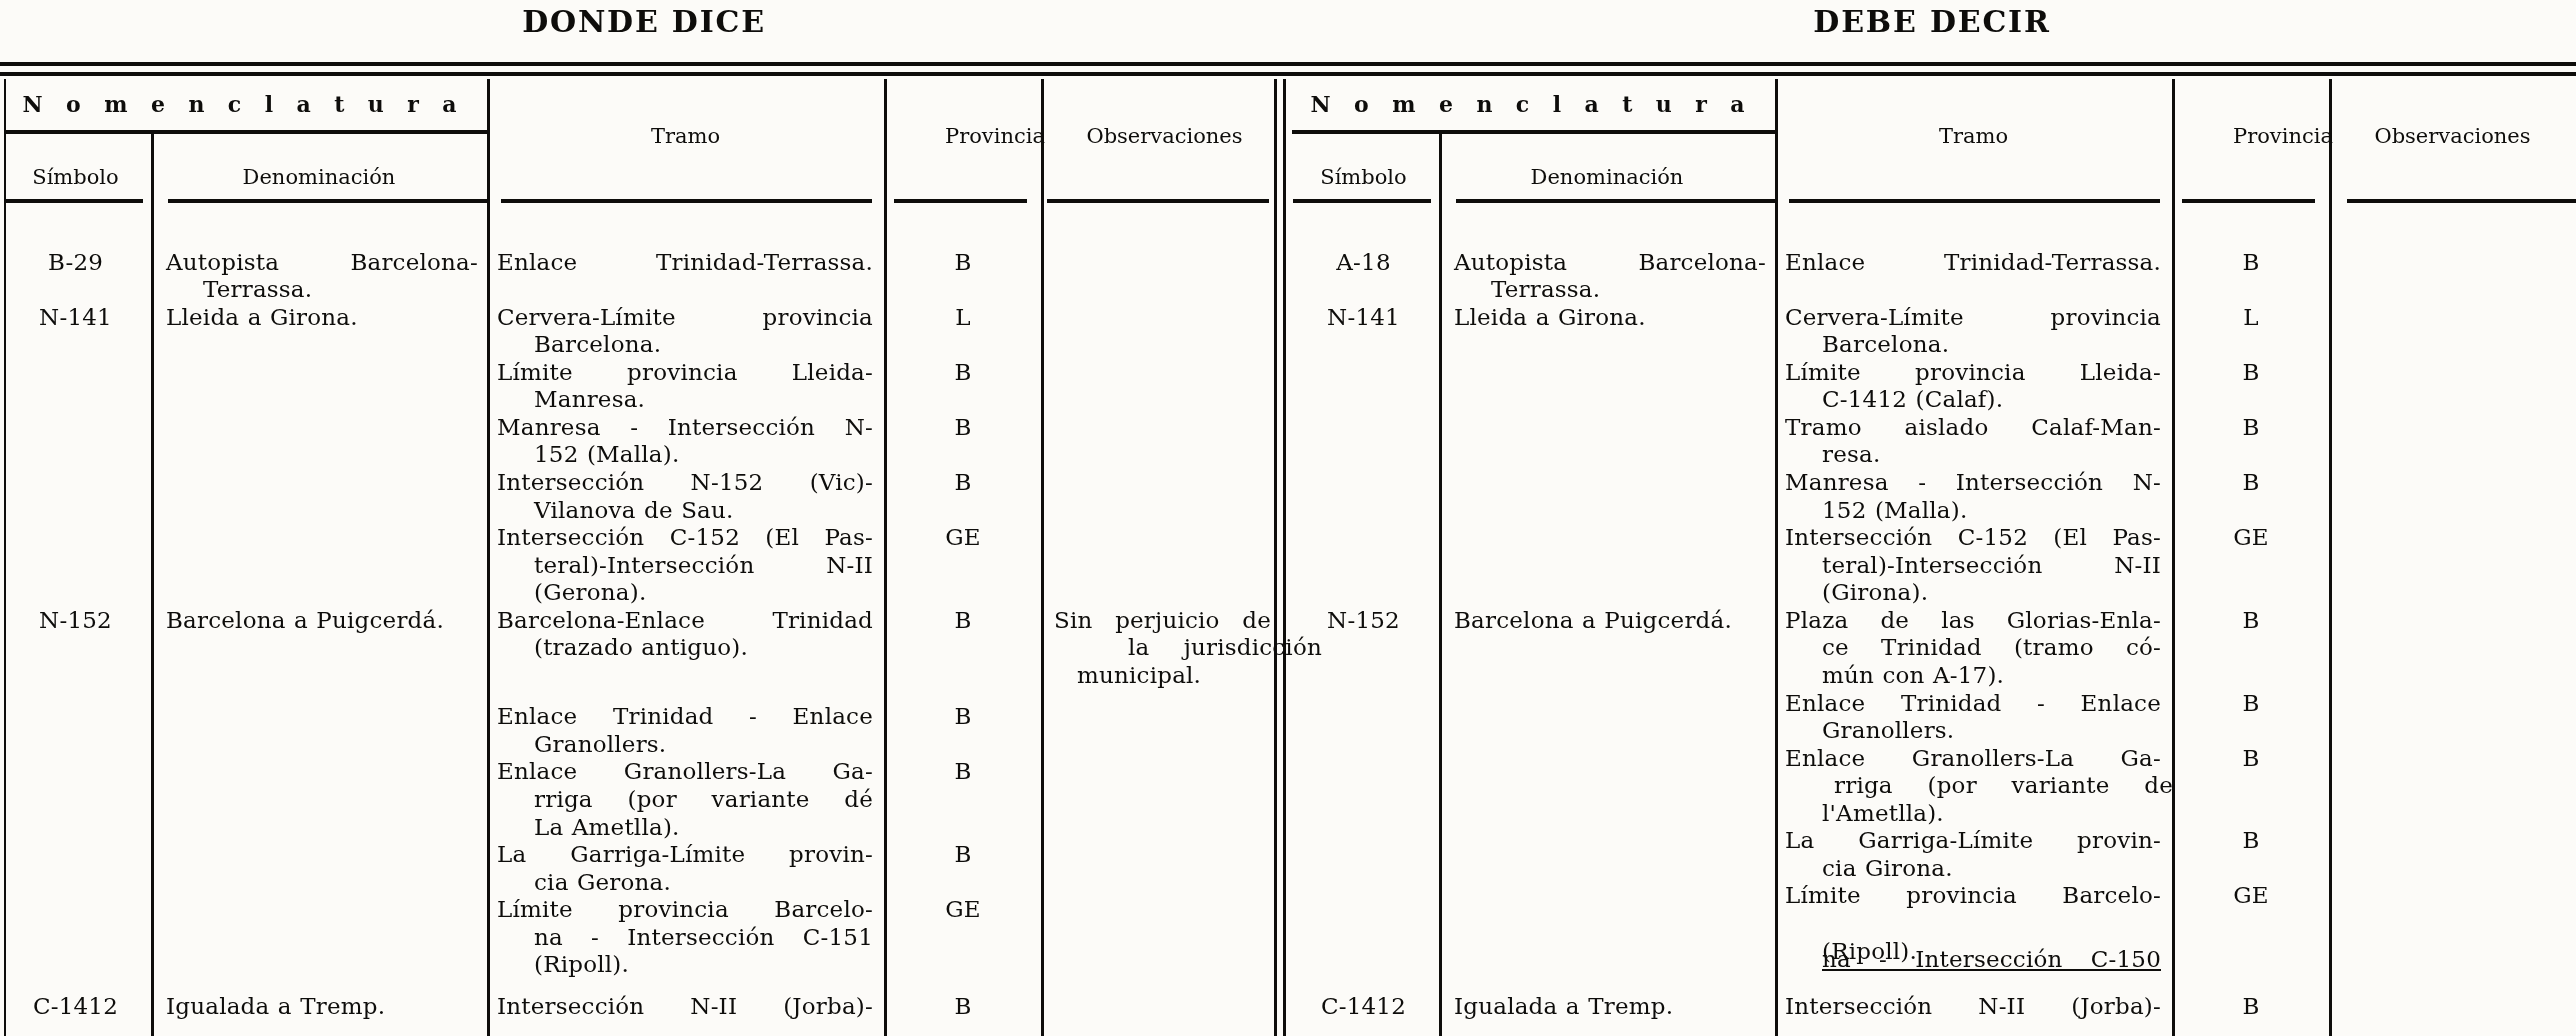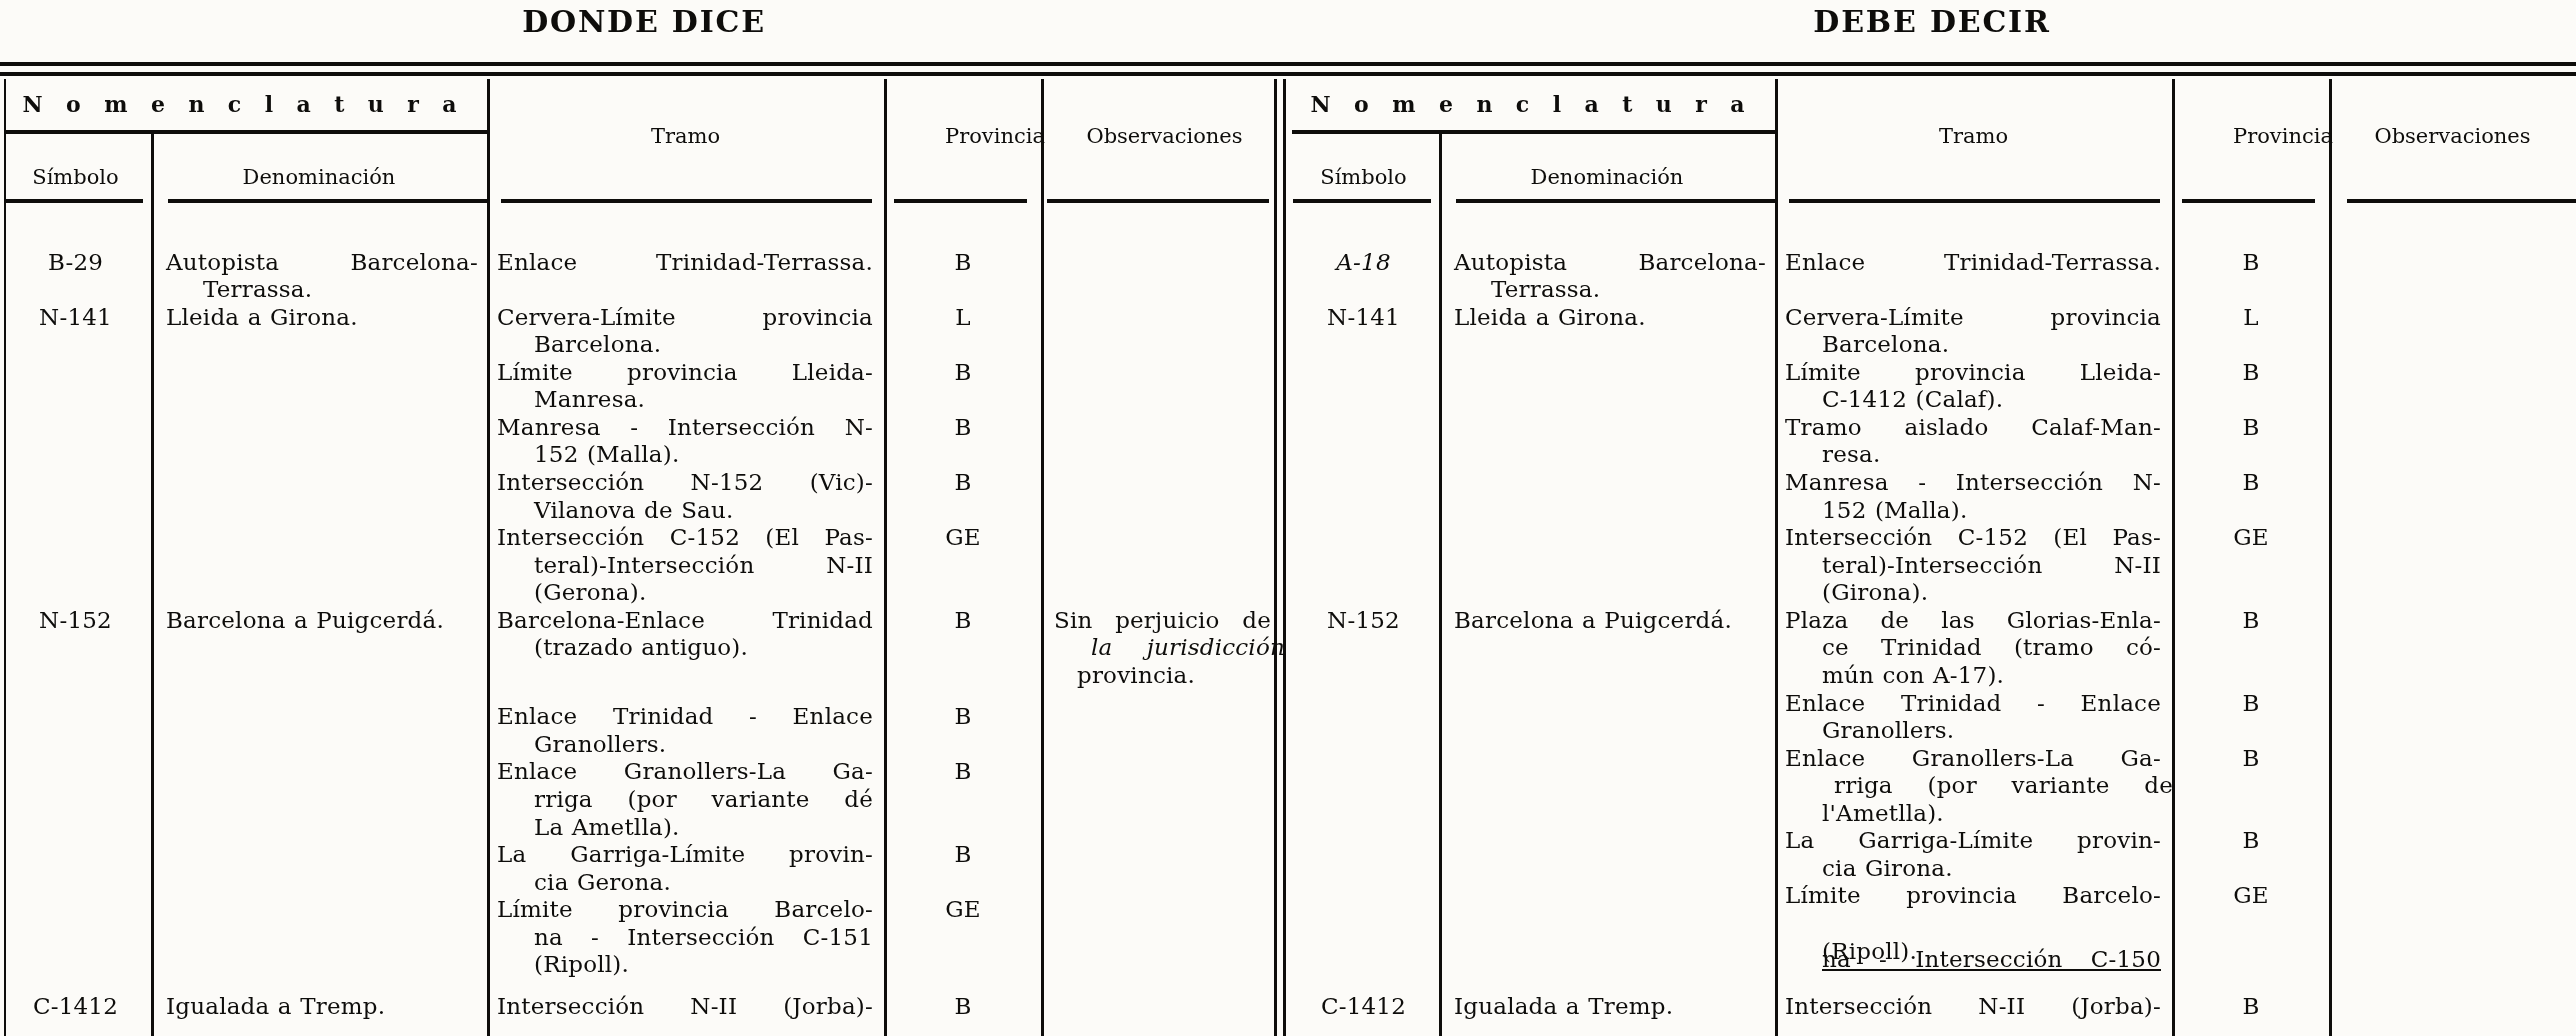--- a/index.html
+++ b/index.html
@@ -121,22 +121,22 @@
         <div class="bl" style="left: 497px; width: 376px; top: 524px; text-align-last: justify;">Intersección C-152 (El Pas-</div>
         <div class="bl" style="left: 497px; width: 376px; top: 552px; padding-left: 37px; text-align-last: justify;">teral)-Intersección N-II</div>
         <div class="bl" style="left: 497px; width: 376px; top: 579px; padding-left: 37px; text-align-last: left;">(Gerona).</div>
         <div class="bl cell-center" style="left: 884px; width: 158px; top: 524px; text-align-last: center;">GE</div>
         <div class="bl cell-center" style="left: 0px; width: 151px; top: 607px; text-align-last: center;">N-152</div>
         <div class="bl" style="left: 166px; width: 312px; top: 607px; text-align-last: left;">Barcelona a Puigcerdá.</div>
         <div class="bl" style="left: 497px; width: 376px; top: 607px; text-align-last: justify;">Barcelona-Enlace Trinidad</div>
         <div class="bl" style="left: 497px; width: 376px; top: 634px; padding-left: 37px; text-align-last: left;">(trazado antiguo).</div>
         <div class="bl cell-center" style="left: 884px; width: 158px; top: 607px; text-align-last: center;">B</div>
         <div class="bl" style="left: 1054px; width: 217px; top: 607px; text-align-last: justify;">Sin perjuicio de</div>
-        <div class="bl" style="left: 1068px; width: 217px; top: 634px; padding-left: 23px; text-align-last: justify; font-style: italic;">la jurisdicción</div>
-        <div class="bl" style="left: 1054px; width: 217px; top: 662px; padding-left: 23px; text-align-last: left;">provincia.</div>
+        <div class="bl" style="left: 1105px; width: 217px; top: 634px; padding-left: 23px; text-align-last: justify;">la jurisdicción</div>
+        <div class="bl" style="left: 1054px; width: 217px; top: 662px; padding-left: 23px; text-align-last: left;">municipal.</div>
         <div class="bl" style="left: 497px; width: 376px; top: 703px; text-align-last: justify;">Enlace Trinidad - Enlace</div>
         <div class="bl" style="left: 497px; width: 376px; top: 731px; padding-left: 37px; text-align-last: left;">Granollers.</div>
         <div class="bl cell-center" style="left: 884px; width: 158px; top: 703px; text-align-last: center;">B</div>
         <div class="bl" style="left: 497px; width: 376px; top: 758px; text-align-last: justify;">Enlace Granollers-La Ga-</div>
         <div class="bl" style="left: 497px; width: 376px; top: 786px; padding-left: 37px; text-align-last: justify;">rriga (por variante dé</div>
         <div class="bl" style="left: 497px; width: 376px; top: 814px; padding-left: 37px; text-align-last: left;">La Ametlla).</div>
         <div class="bl cell-center" style="left: 884px; width: 158px; top: 758px; text-align-last: center;">B</div>
         <div class="bl" style="left: 497px; width: 376px; top: 841px; text-align-last: justify;">La Garriga-Límite provin-</div>
         <div class="bl" style="left: 497px; width: 376px; top: 869px; padding-left: 37px; text-align-last: left;">cia Gerona.</div>
         <div class="bl cell-center" style="left: 884px; width: 158px; top: 841px; text-align-last: center;">B</div>
@@ -164,21 +164,21 @@
     <div class="h-col h-tra">Tramo</div>
     <div class="h-col h-pro">Provincia</div>
     <div class="h-col h-obs">Observaciones</div>
     <div class="hu u-sym"></div>
     <div class="hu u-den"></div>
     <div class="hu u-tra"></div>
     <div class="hu u-pro"></div>
     <div class="hu u-obs"></div>
 
     <div class="body">
-        <div class="bl cell-center" style="left: 0px; width: 151px; top: 249px; text-align-last: center; font-style: italic;">A-18</div>
+        <div class="bl cell-center" style="left: 0px; width: 151px; top: 249px; text-align-last: center;">A-18</div>
         <div class="bl" style="left: 166px; width: 312px; top: 249px; text-align-last: justify;">Autopista Barcelona-</div>
         <div class="bl" style="left: 166px; width: 312px; top: 276px; padding-left: 37px; text-align-last: left;">Terrassa.</div>
         <div class="bl" style="left: 497px; width: 376px; top: 249px; text-align-last: justify;">Enlace Trinidad-Terrassa.</div>
         <div class="bl cell-center" style="left: 884px; width: 158px; top: 249px; text-align-last: center;">B</div>
         <div class="bl cell-center" style="left: 0px; width: 151px; top: 304px; text-align-last: center;">N-141</div>
         <div class="bl" style="left: 166px; width: 312px; top: 304px; text-align-last: left;">Lleida a Girona.</div>
         <div class="bl" style="left: 497px; width: 376px; top: 304px; text-align-last: justify;">Cervera-Límite provincia</div>
         <div class="bl" style="left: 497px; width: 376px; top: 331px; padding-left: 37px; text-align-last: left;">Barcelona.</div>
         <div class="bl cell-center" style="left: 884px; width: 158px; top: 304px; text-align-last: center;">L</div>
         <div class="bl" style="left: 497px; width: 376px; top: 359px; text-align-last: justify;">Límite provincia Lleida-</div>

